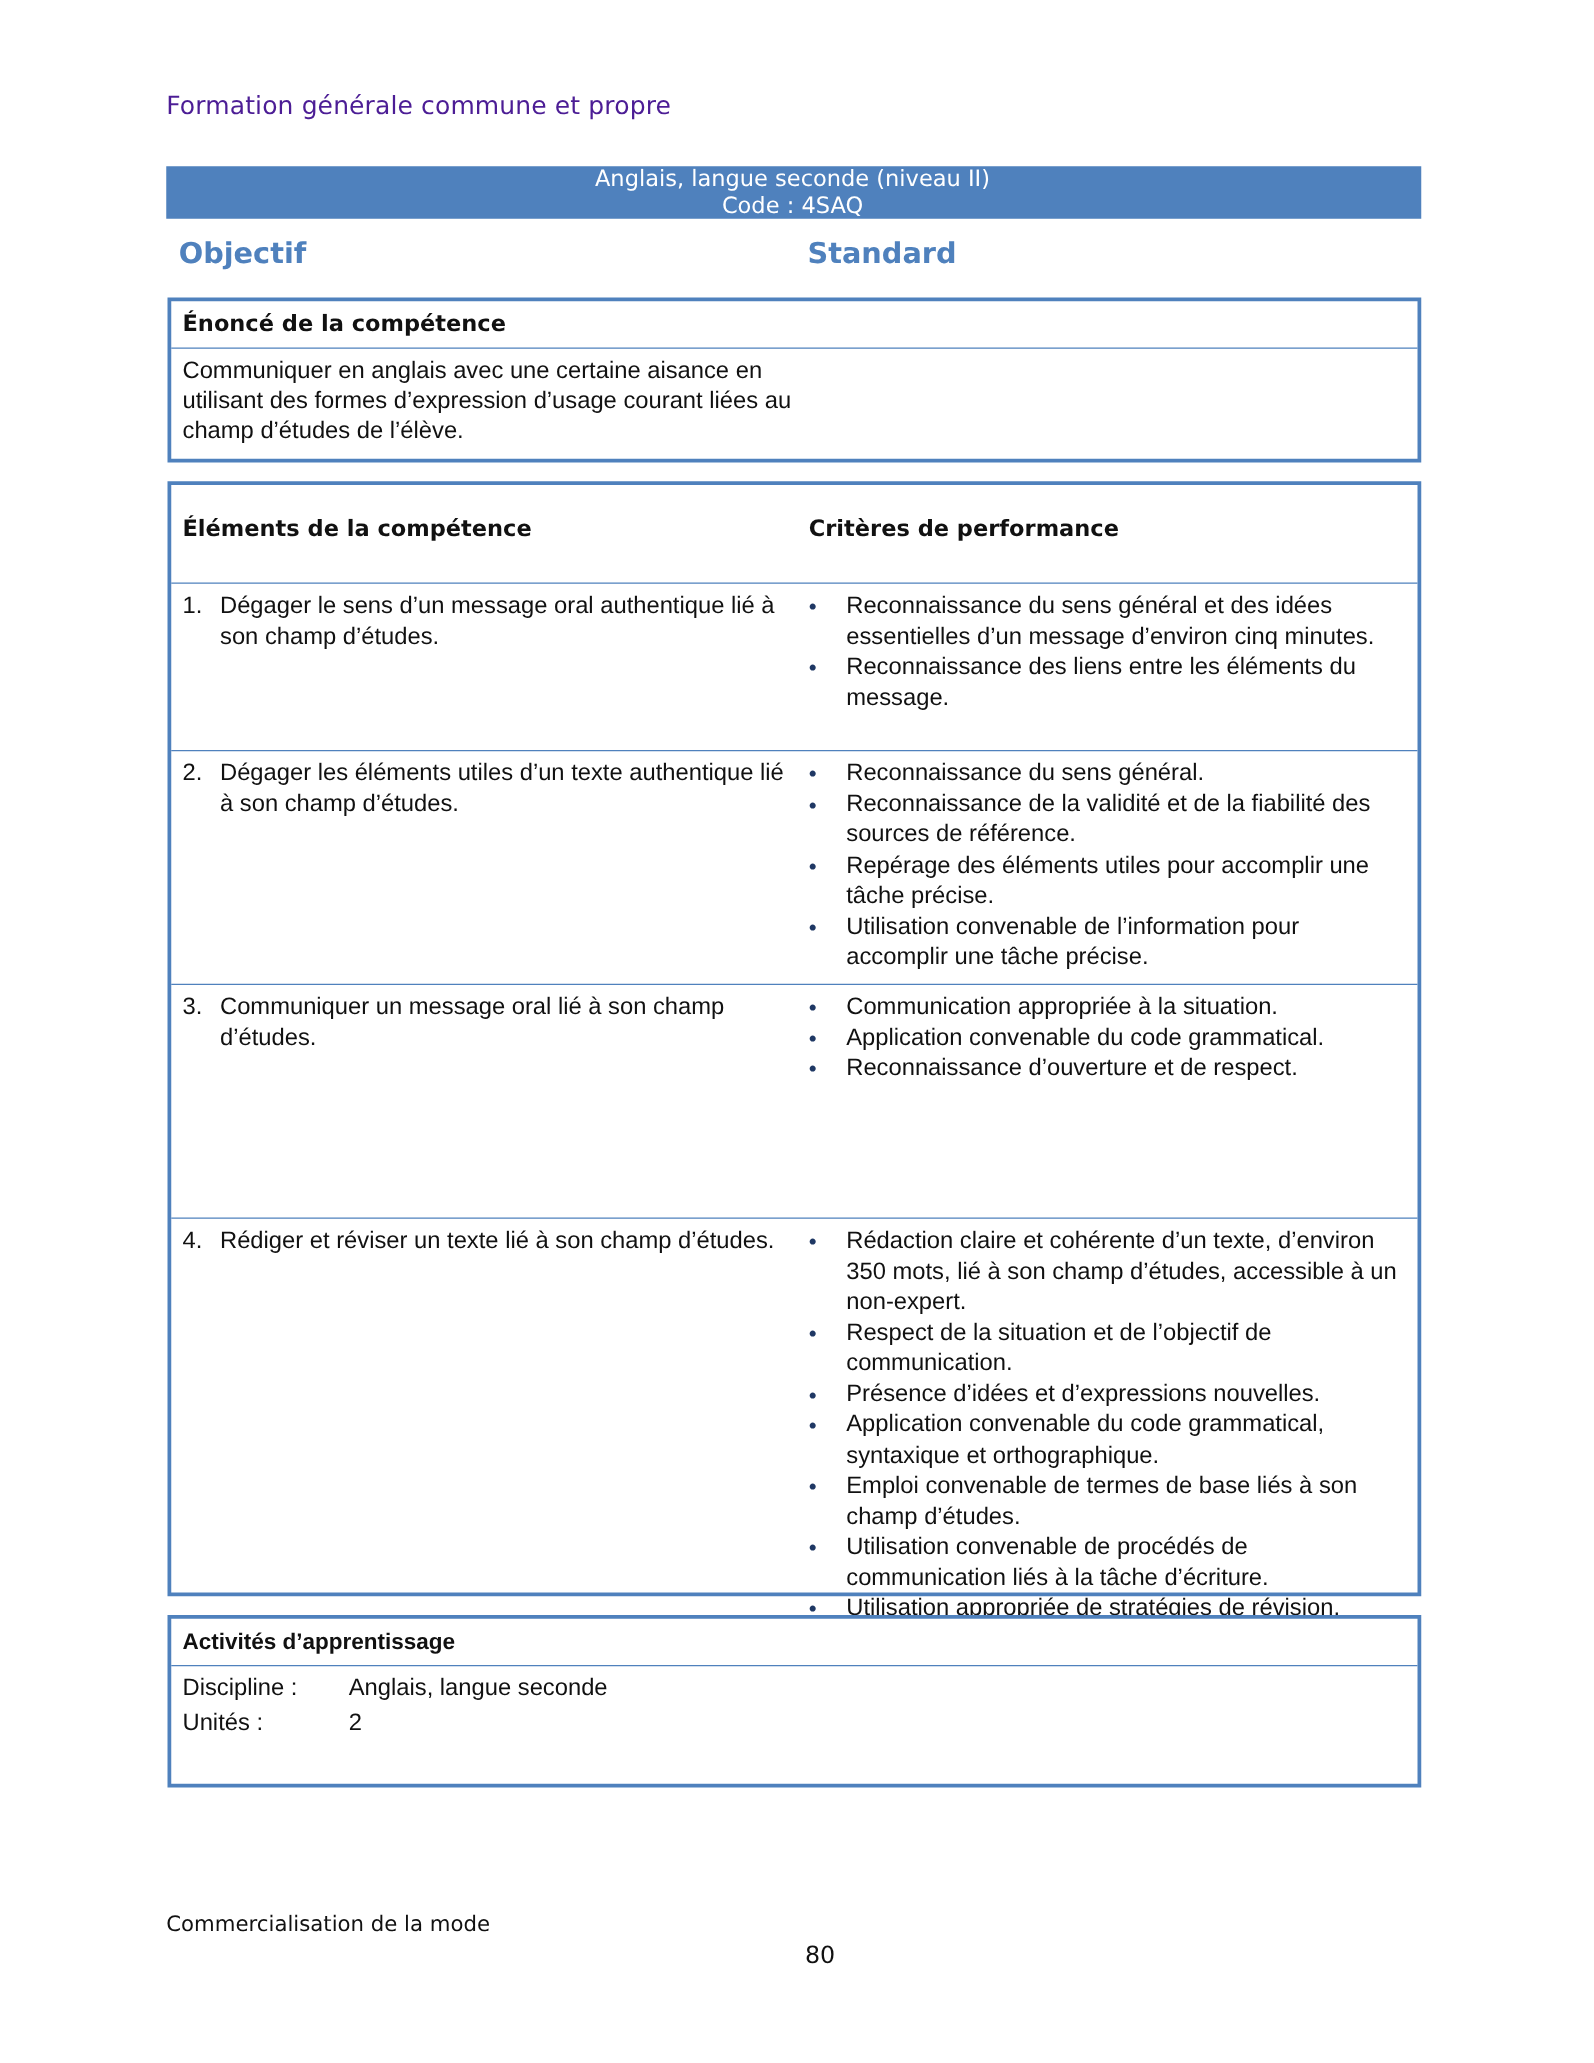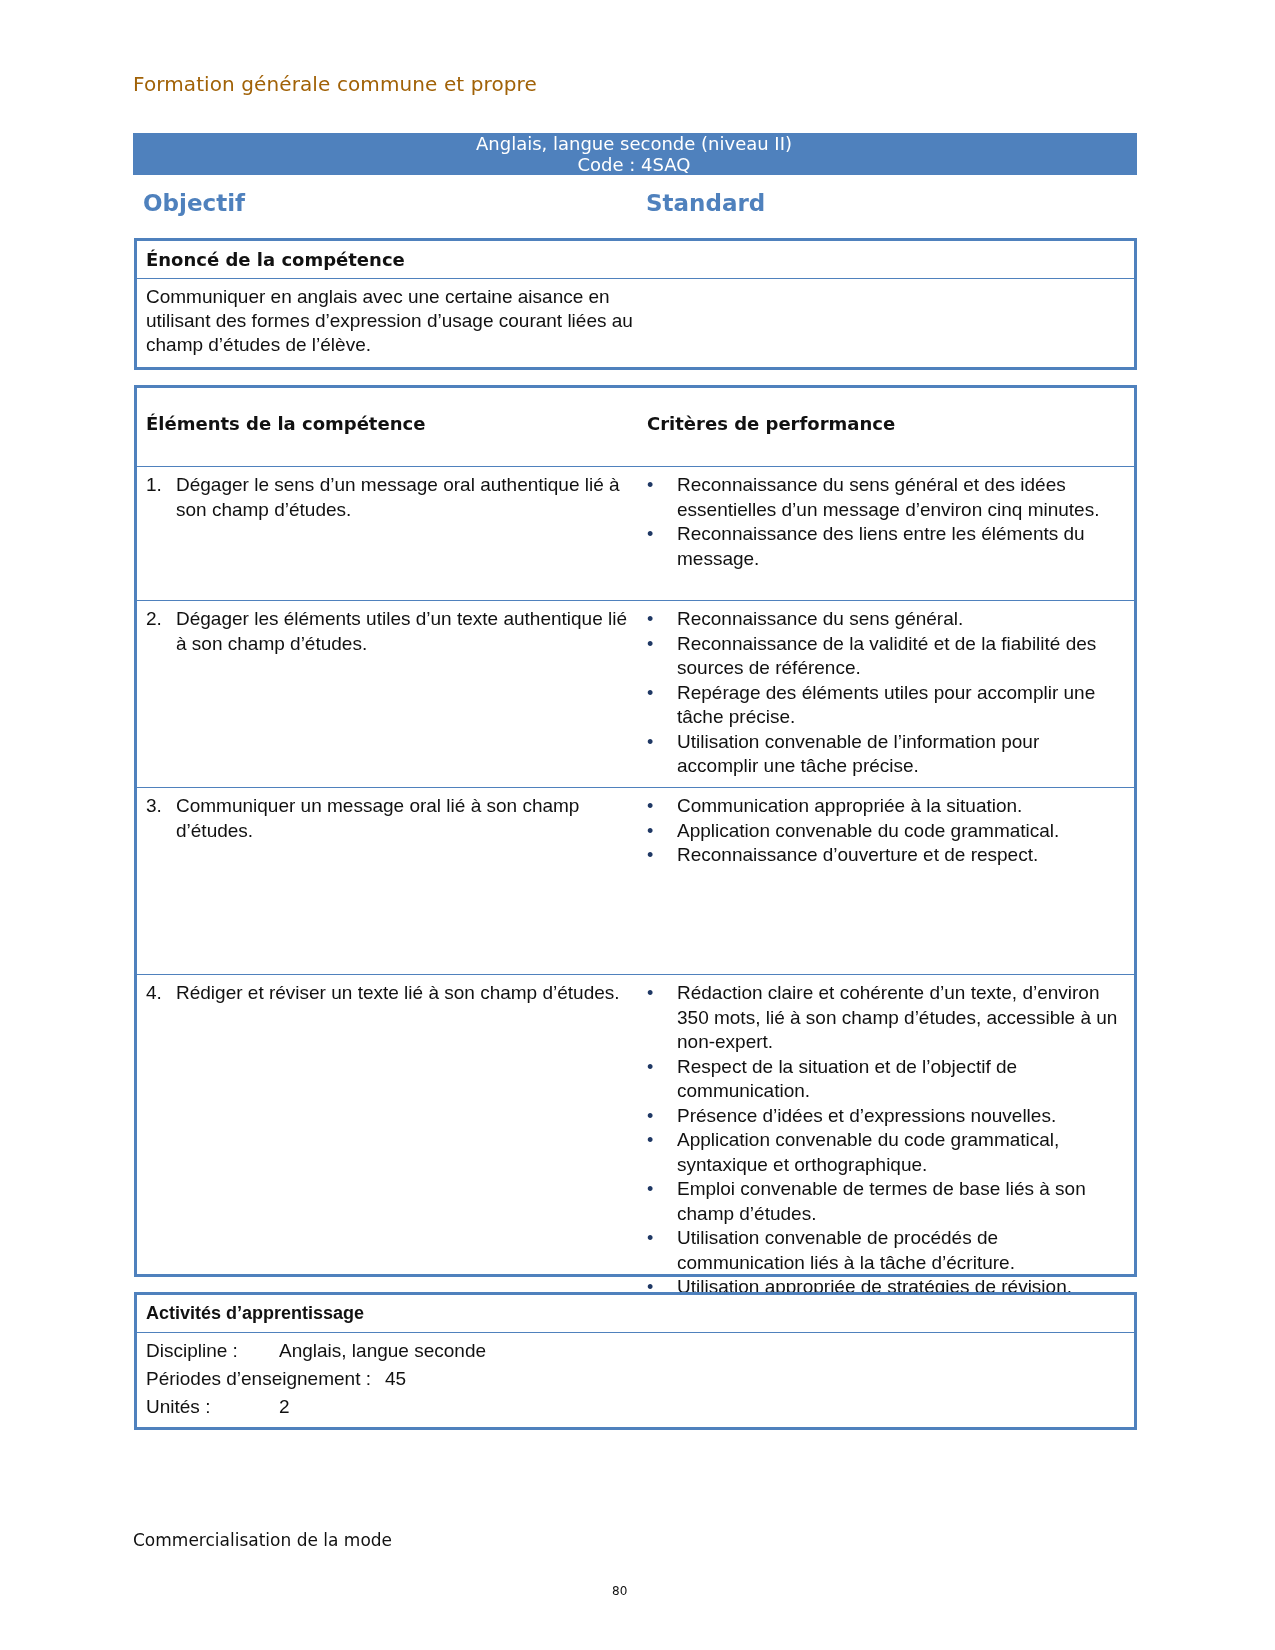--- a/index.html
+++ b/index.html
@@ -1,17 +1,17 @@
 <!DOCTYPE html>
 <html><head>
   <meta charset="utf-8">
   <style>
     html, body { margin: 0; padding: 0; background: #ffffff; }
     body { width: 1275px; height: 1650px; position: relative; font-family: "DejaVu Sans", sans-serif; color: #111; }
-    .page-header { position: absolute; left: 133px; top: 72px; font-size: 20px; color: #a16207; font-family: "DejaVu Sans", sans-serif; letter-spacing: 0.1px; }
+    .page-header { position: absolute; left: 133px; top: 72px; font-size: 20px; color: #4c1d95; font-family: "DejaVu Sans", sans-serif; letter-spacing: 0.1px; }
     .banner { position: absolute; left: 133px; top: 133px; width: 1004px; height: 42px; background: #4f81bd; color: #fff; display: flex; justify-content: space-between; align-items: center; font-size: 18px; box-sizing: border-box; padding: 0 12px 0 10px; flex-direction: column; }
     .heads { position: absolute; top: 190px; left: 143px; width: 990px; font-weight: bold; color: #4f81bd; font-size: 23px; }
     .heads .h-obj { position: absolute; left: 0; }
     .heads .h-std { position: absolute; left: 503px; }
     .box { position: absolute; left: 134px; width: 1003px; border: 3px solid #4f81bd; box-sizing: border-box; background: #fff; }
     .box .hdr { border-bottom: 1.5px solid #4f81bd; font-weight: bold; font-size: 18px; padding: 8px 9px; }
     .enonce { top: 238px; height: 132px; }
     .enonce .body { font-family: "Liberation Sans", sans-serif; font-size: 19px; padding: 6px 9px; line-height: 24px; width: 500px; }
     .elements { top: 385px; height: 892px; }
     .elements .hdr { display: flex; height: 28px; padding: 25px 9px; }
@@ -24,21 +24,21 @@
     .row ul { list-style: none; margin: 0; padding: 0; }
     .row li { position: relative; padding-left: 30px; }
     .row li::before { content: "•"; position: absolute; left: 0; top: 0; color: #1f3864; font-size: 18px; }
     .r1 { height: 134px; } .r2 { height: 187px; } .r3 { height: 187px; } .r4 { height: 335px; }
     .activites { top: 1292px; height: 138px; }
     .activites .hdr { font-family: "Liberation Sans", sans-serif; }
     .activites .body { font-family: "Liberation Sans", sans-serif; font-size: 19px; padding: 4px 9px; line-height: 28px; }
     .activites .label { display: inline-block; }
     .activites .l1 { width: 133px; } .activites .l3 { width: 133px; }
     .footer-left { position: absolute; left: 133px; top: 1530px; font-size: 17px; }
-    .footer-page { position: absolute; left: 612px; top: 1553px; font-size: 12px; margin-top: 31px; }
+    .footer-page { position: absolute; left: 644px; top: 1553px; font-size: 19px; }
   </style>
 </head>
 <body>
 
 <div class="page-header">Formation générale commune et propre</div>
 
 <div class="banner">
   <span>Anglais, langue seconde (niveau II)</span>
   <span>Code : 4SAQ</span>
 </div>
@@ -117,19 +117,18 @@
       <li>Utilisation appropriée de stratégies de révision.</li>
     </ul>
       </div>
   </div>
 </div>
 
 <div class="box activites">
   <div class="hdr">Activités d’apprentissage</div>
   <div class="body">
     <div><span class="label l1">Discipline :</span><span>Anglais, langue seconde</span></div>
-    <div><span class="label" style="margin-right:14px">Périodes d’enseignement :</span><span>45</span></div>
     <div><span class="label l3">Unités :</span><span>2</span></div>
   </div>
 </div>
 
 <div class="footer-left">Commercialisation de la mode</div>
 <div class="footer-page">80</div>
 
 </body></html>

